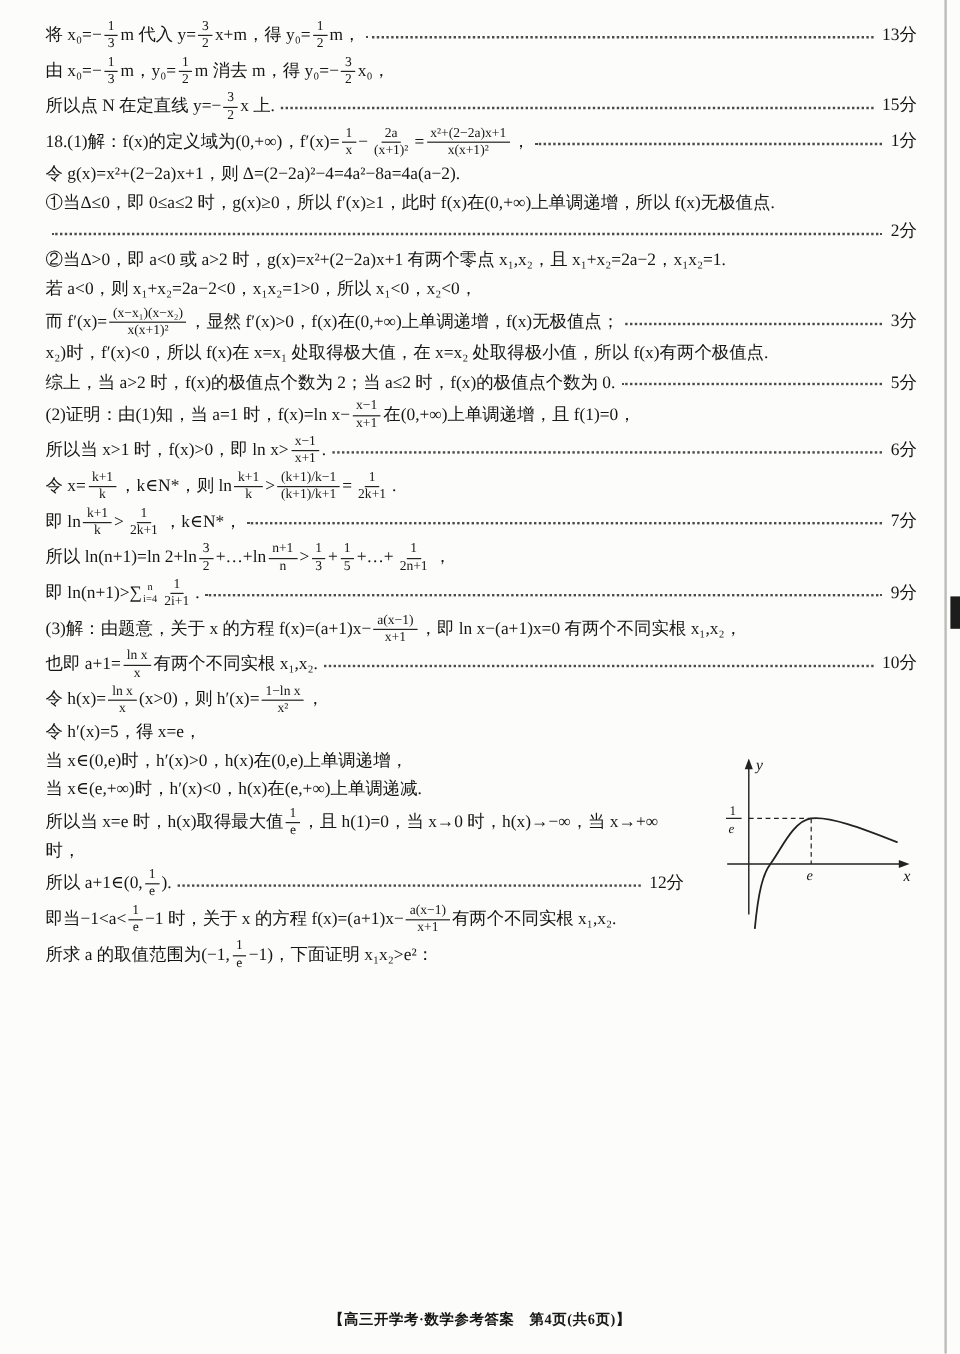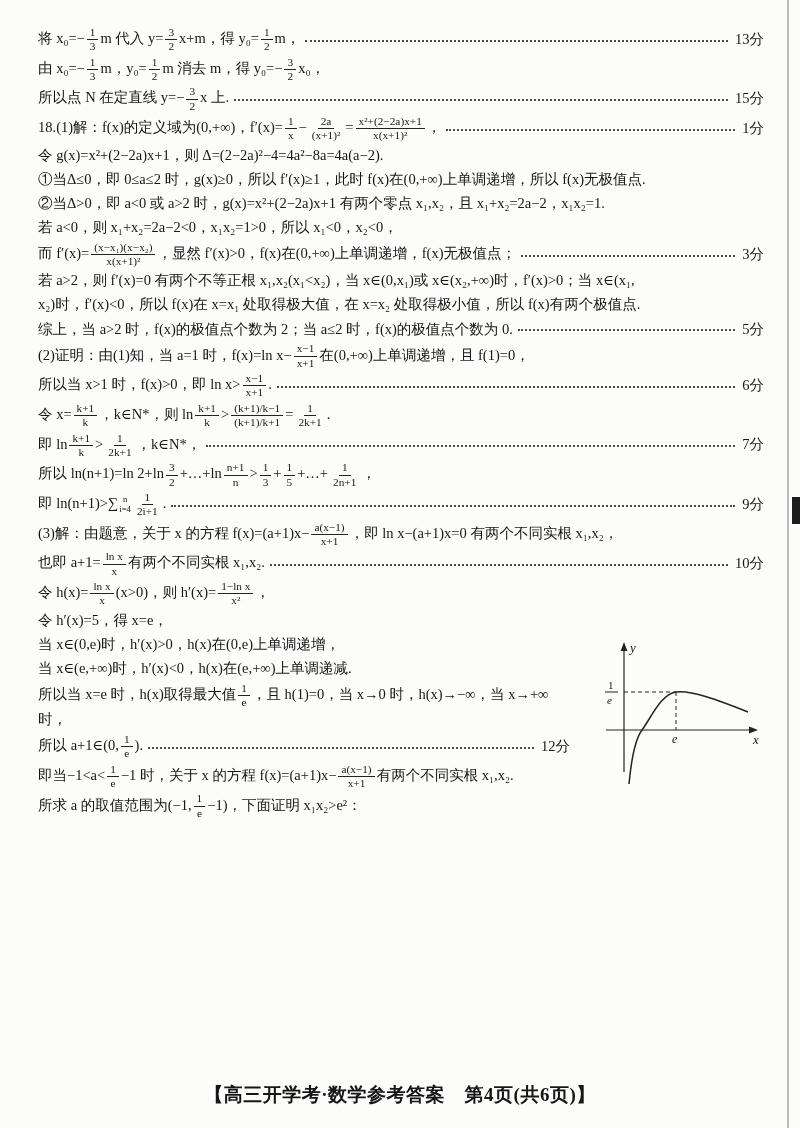--- a/index.html
+++ b/index.html
@@ -1,21 +1,21 @@
 <!DOCTYPE html>
 <html><head>
 <meta charset="utf-8">
 <style>
   html,body{margin:0;padding:0}
   body{
     width:800px;height:1128px;position:relative;overflow:hidden;
     background:#fcfcfa;color:#161616;
     font-family:"Liberation Serif","DejaVu Serif",serif;
   }
-  #content{position:absolute;left:38px;right:36px;top:24px;font-size:14.5px}
+  #content{position:absolute;left:38px;right:36px;top:14px;font-size:14.5px}
   .line{margin:2px 0;line-height:1.5;min-height:22px}
   .leader{display:flex;align-items:center}
   .leader .t{flex:0 1 auto}
   .dots{
     flex:1 1 16px;min-width:14px;height:0;
     border-bottom:2px dotted #4a4a4a;
     align-self:center;margin:0 5px;transform:translateY(1px);
   }
   .score{white-space:nowrap;margin-left:2px}
   .frac{
@@ -27,21 +27,21 @@
   .frac .den{padding:0 3px}
   .stack{
     display:inline-flex;flex-direction:column;align-items:center;
     vertical-align:middle;font-size:0.6em;line-height:1.1;margin:0 1px;
   }
   #graph{float:right;margin:2px 0 4px 14px}
   #graph line,#graph path{stroke:#222}
   #graph text{fill:#161616;font-family:"Liberation Serif","DejaVu Serif",serif}
   #footer{
     position:absolute;left:0;right:0;bottom:20px;text-align:center;
-    font-size:19px;font-weight:bold;letter-spacing:.5px;
+    font-size:12px;font-weight:bold;letter-spacing:.5px;
   }
   .edge-line{position:absolute;right:11px;top:0;bottom:0;width:2px;background:#bcbcbc}
   .edge-mark{position:absolute;right:0;top:497px;width:8px;height:27px;background:#1d1d1d}
 </style>
 </head>
 <body>
 
 <div id="content">
   <div>
 
@@ -86,31 +86,35 @@
             <span class="den">(x+1)²</span>
           </span>=<span class="frac">
             <span class="num">x²+(2−2a)x+1</span>
             <span class="den">x(x+1)²</span>
           </span>，</span>
         <span class="dots"></span>
         <span class="score">1分</span>
       </div>
       <div class="line"><span class="t">令 g(x)=x²+(2−2a)x+1，则 Δ=(2−2a)²−4=4a²−8a=4a(a−2).</span></div>
       <div class="line"><span class="t">①当Δ≤0，即 0≤a≤2 时，g(x)≥0，所以 f′(x)≥1，此时 f(x)在(0,+∞)上单调递增，所以 f(x)无极值点.</span></div>
+      <div class="line leader">
+        <span class="t"></span>
+        <span class="dots"></span>
+        <span class="score">2分</span>
+      </div>
       <div class="line"><span class="t">②当Δ&gt;0，即 a&lt;0 或 a&gt;2 时，g(x)=x²+(2−2a)x+1 有两个零点 x₁,x₂，且 x₁+x₂=2a−2，x₁x₂=1.</span></div>
       <div class="line"><span class="t">若 a&lt;0，则 x₁+x₂=2a−2&lt;0，x₁x₂=1&gt;0，所以 x₁&lt;0，x₂&lt;0，</span></div>
       <div class="line leader">
         <span class="t">而 f′(x)=<span class="frac">
             <span class="num">(x−x₁)(x−x₂)</span>
             <span class="den">x(x+1)²</span>
           </span>，显然 f′(x)&gt;0，f(x)在(0,+∞)上单调递增，f(x)无极值点；</span>
         <span class="dots"></span>
         <span class="score">3分</span>
       </div>
-      <div class="line"><span class="t">若 a&gt;2，则 f′(x)=0 有两个不等正根 x₁,x₂(x₁&lt;x₂)，当 x∈(0,x₁)或 x∈(x₂,+∞)时，f′(x)&gt;0；当 x∈(x₁,</span></div>
       <div class="line"><span class="t">x₂)时，f′(x)&lt;0，所以 f(x)在 x=x₁ 处取得极大值，在 x=x₂ 处取得极小值，所以 f(x)有两个极值点.</span></div>
       <div class="line leader">
         <span class="t">综上，当 a&gt;2 时，f(x)的极值点个数为 2；当 a≤2 时，f(x)的极值点个数为 0.</span>
         <span class="dots"></span>
         <span class="score">5分</span>
       </div>
       <div class="line"><span class="t">(2)证明：由(1)知，当 a=1 时，f(x)=ln x−<span class="frac">
             <span class="num">x−1</span>
             <span class="den">x+1</span>
           </span>在(0,+∞)上单调递增，且 f(1)=0，</span></div>

